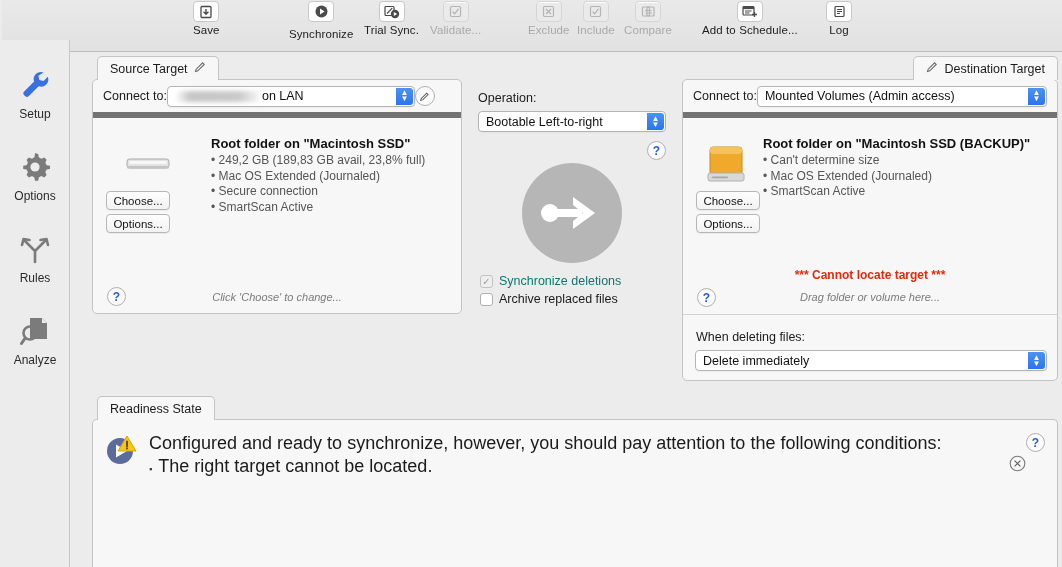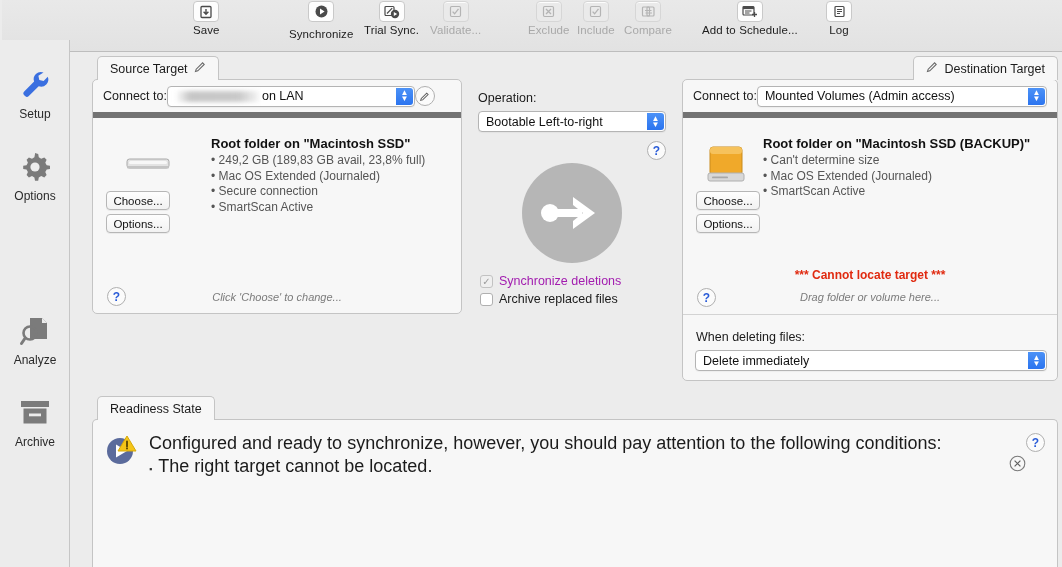--- a/index.html
+++ b/index.html
@@ -121,21 +121,21 @@
 
   .chk-row { display: flex; align-items: center; gap: 6px; margin-bottom: 4px; }
   .chk {
     width: 13px; height: 13px; border-radius: 3px;
     border: 1px solid #b0b0b0; background: #fff;
     display: flex; align-items: center; justify-content: center;
     font-size: 10px; color: #555;
   }
   .chk.disabled { background: #efefef; border-color: #c2c2c2; color: #9b9b9b; }
   .chk-lbl { font-size: 12.5px; color: #1b1b1b; }
-  .chk-lbl.disabled { color: #a21caf; }
+  .chk-lbl.disabled { color: #0f766e; }
 
   .opcircle {
     width: 100px; height: 100px; border-radius: 50%;
     background: #b6b6b6;
     display: flex; align-items: center; justify-content: center;
   }
   .rd-text { font-size: 18px; color: #1b1b1b; }
   .rd-bullet { font-size: 12.5px; color: #1b1b1b; }
 </style>
 </head>
@@ -253,44 +253,44 @@
   <div class="sb-item" style="top:100px;">
     <div class="sb-icon">
       <svg width="32" height="32" viewBox="0 0 32 32">
         <path d="M16 2 l3.2 1 0.6 3.3 2.4 1.4 3.1-1.3 2.3 2.3 -1.3 3.1 1.4 2.4 3.3 0.6 0 3.2 -3.3 0.6 -1.4 2.4 1.3 3.1 -2.3 2.3 -3.1-1.3 -2.4 1.4 -0.6 3.3 -3.2 0 -0.6-3.3 -2.4-1.4 -3.1 1.3 -2.3-2.3 1.3-3.1 -1.4-2.4 -3.3-0.6 0-3.2 3.3-0.6 1.4-2.4 -1.3-3.1 2.3-2.3 3.1 1.3 2.4-1.4 0.6-3.3 z" fill="#7b7b7b"></path>
         <circle cx="16" cy="16" r="4.6" fill="#ececec"></circle>
       </svg>
     </div>
     <div class="sb-label">Options</div>
   </div>
 
+  <div class="sb-item" style="top:182px;">
+    <div class="sb-icon">
+      <svg width="32" height="30" viewBox="0 0 32 30">
+        <path d="M16 28 L16 17 L6 7 M16 17 L26 7" fill="none" stroke="#7b7b7b" stroke-width="2.6" stroke-linecap="round"></path>
+        <path d="M3 11 L4.5 5 L10.5 6" fill="none" stroke="#7b7b7b" stroke-width="2.6" stroke-linecap="round" stroke-linejoin="round"></path>
+        <path d="M29 11 L27.5 5 L21.5 6" fill="none" stroke="#7b7b7b" stroke-width="2.6" stroke-linecap="round" stroke-linejoin="round"></path>
+      </svg>
+    </div>
+    <div class="sb-label">Rules</div>
+  </div>
 
   <div class="sb-item" style="top:264px;">
     <div class="sb-icon">
       <svg width="32" height="32" viewBox="0 0 32 32">
         <path d="M11 3 L23 3 L28 8 L28 24 L11 24 Z" fill="#7b7b7b"></path>
         <path d="M23 3 L23 8 L28 8 Z" fill="#ececec"></path>
         <circle cx="11" cy="18" r="6.5" fill="none" stroke="#7b7b7b" stroke-width="2.6"></circle>
         <circle cx="11" cy="18" r="6.5" fill="#ececec" opacity="0.0"></circle>
         <path d="M6.2 23 L2.5 28.5" stroke="#7b7b7b" stroke-width="3" stroke-linecap="round"></path>
       </svg>
     </div>
     <div class="sb-label">Analyze</div>
   </div>
 
-  <div class="sb-item" style="top:346px;">
-    <div class="sb-icon">
-      <svg width="32" height="27" viewBox="0 0 32 27">
-        <rect x="2" y="2" width="28" height="6" fill="#7b7b7b"></rect>
-        <rect x="4.5" y="9.5" width="23" height="15" fill="#7b7b7b"></rect>
-        <rect x="10" y="14.5" width="12" height="2.8" fill="#ececec"></rect>
-      </svg>
-    </div>
-    <div class="sb-label">Archive</div>
-  </div>
 </div>
 
 <div class="tab" style="left:97px; top:56px;">
   <span>Source Target</span>
   <span>
     <svg width="12" height="12" viewBox="0 0 12 12">
       <path d="M1.5 10.5 L2.2 8.2 L8.6 1.8 L10.2 3.4 L3.8 9.8 Z" fill="none" stroke="#6a6a6a" stroke-width="1.1"></path>
     </svg>
   </span>
 </div>

